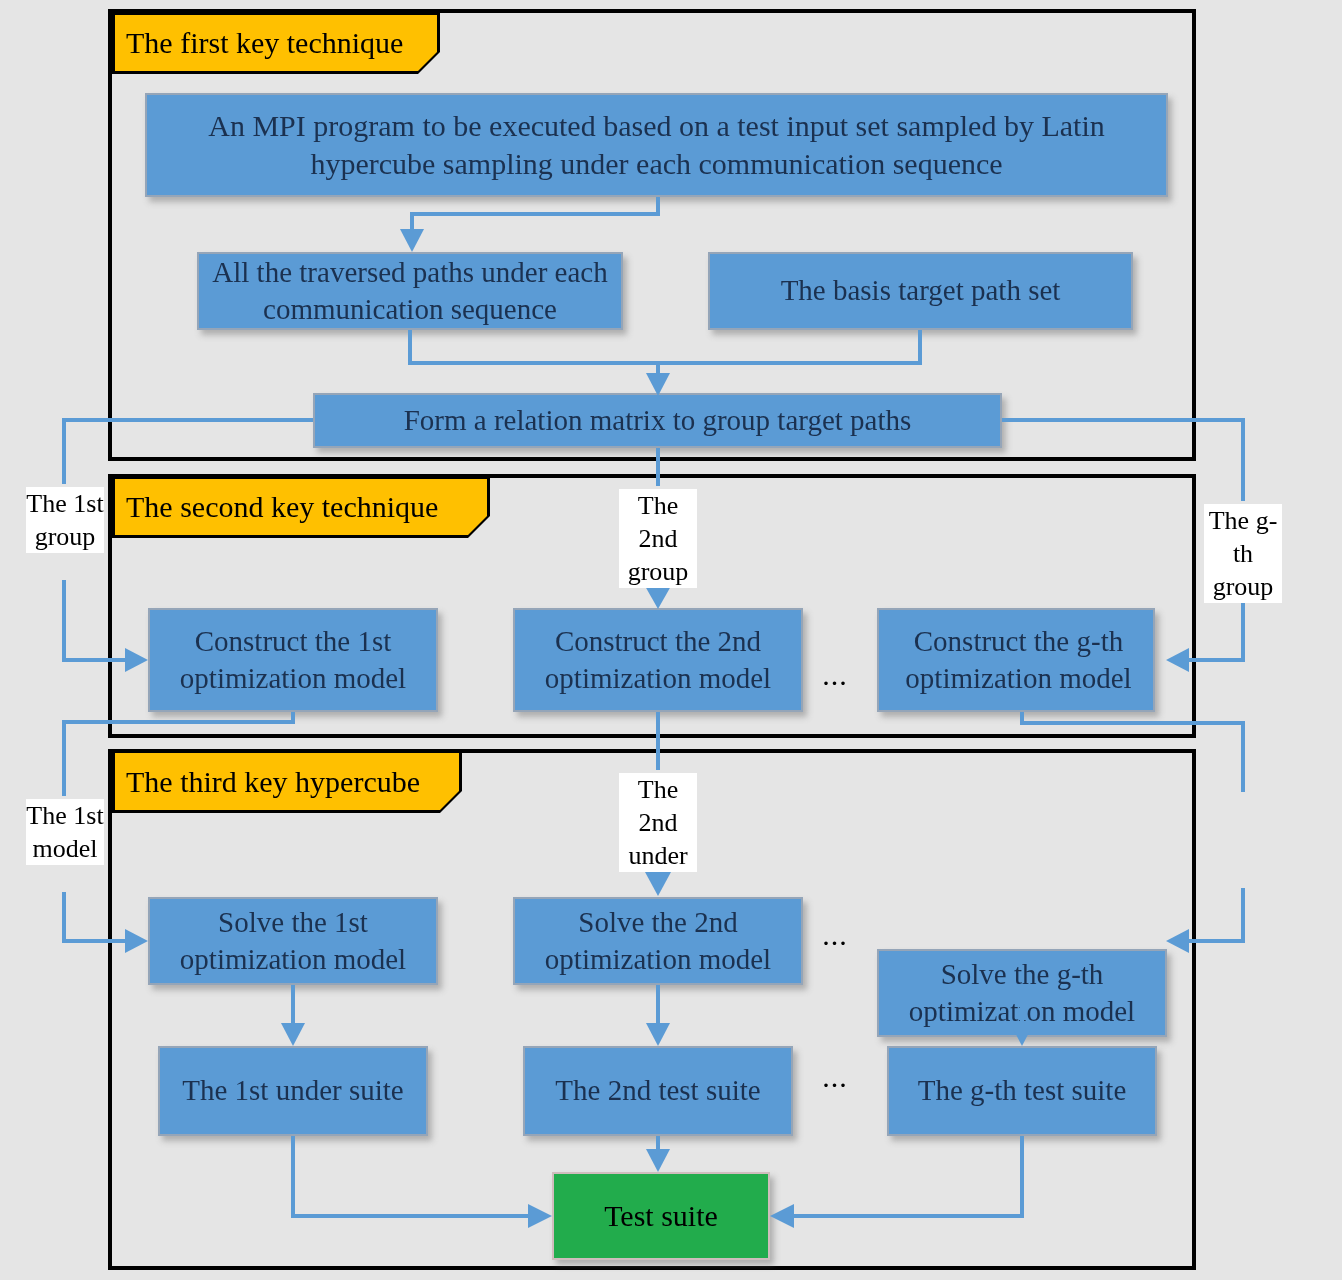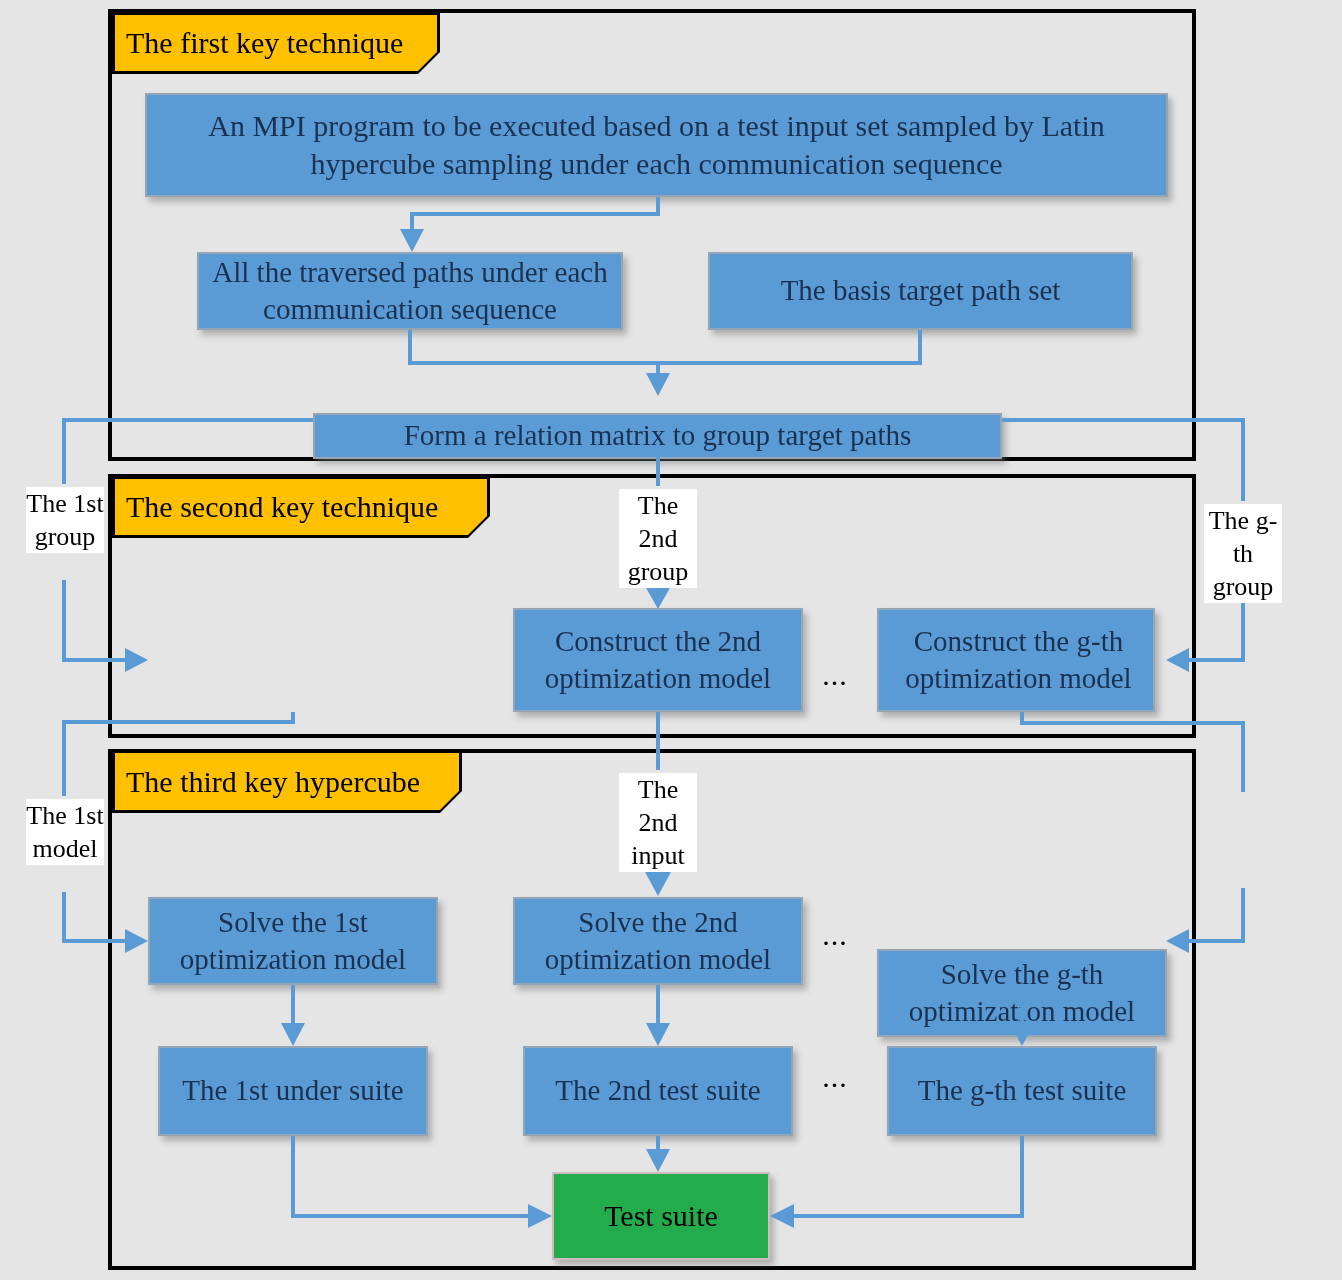--- a/index.html
+++ b/index.html
@@ -50,22 +50,23 @@
   </div>
   <div class="tab-outer" style="left:112px;top:750px;width:350px;height:63px;">
     <div class="tab-inner">
         <span>The third key hypercube</span>
       </div>
   </div>
 
   <div class="bluebox" style="left:145px;top:93px;width:1023px;height:104px;font-size:30px;">An MPI  program to be executed based on a test input set sampled by Latin hypercube sampling under each communication sequence</div>
   <div class="bluebox" style="left:197px;top:252px;width:426px;height:78px;">All the traversed paths under each communication sequence</div>
   <div class="bluebox" style="left:708px;top:252px;width:425px;height:78px;">The basis target path set</div>
-  <div class="bluebox" style="left:313px;top:413px;width:689px;height:46px;">Form a relation matrix to group target paths</div>
+  <div class="bluebox" style="left:313px;top:393px;width:689px;height:55px;">Form a relation matrix to group target paths</div>
 
+  <div class="bluebox" style="left:148px;top:608px;width:290px;height:104px;">Construct the 1st optimization model</div>
   <div class="bluebox" style="left:513px;top:608px;width:290px;height:104px;">Construct the 2nd optimization model</div>
   <div class="bluebox" style="left:877px;top:608px;width:278px;height:104px;padding-left:15px;">Construct the g-th optimization model</div>
   <div class="dots" style="left:805px;top:658px;">...</div>
 
   <div class="bluebox" style="left:148px;top:897px;width:290px;height:88px;">Solve the 1st optimization model</div>
   <div class="bluebox" style="left:513px;top:897px;width:290px;height:88px;">Solve the 2nd optimization model</div>
   <div class="bluebox" style="left:877px;top:949px;width:290px;height:88px;">Solve the g-th optimization model</div>
   <div class="dots" style="left:805px;top:918px;">...</div>
 
   <div class="bluebox" style="left:158px;top:1046px;width:270px;height:90px;">The 1st under suite</div>
@@ -136,15 +137,15 @@
     <g>
       <polyline points="1022,1136 1022,1216 793,1216"></polyline>
       <polygon points="794,1204 794,1228 770,1216"></polygon>
     </g>
   </svg>
 
   <div class="edge-label" style="left:26px;top:487px;">The 1st group</div>
   <div class="edge-label" style="left:619px;top:489px;">The 2nd group</div>
   <div class="edge-label" style="left:1204px;top:504px;">The g-th group</div>
   <div class="edge-label" style="left:26px;top:799px;">The 1st model</div>
-  <div class="edge-label" style="left:619px;top:773px;">The 2nd input</div>
+  <div class="edge-label" style="left:619px;top:773px;">The 2nd under</div>
 
 </div>
 
 </body></html>

